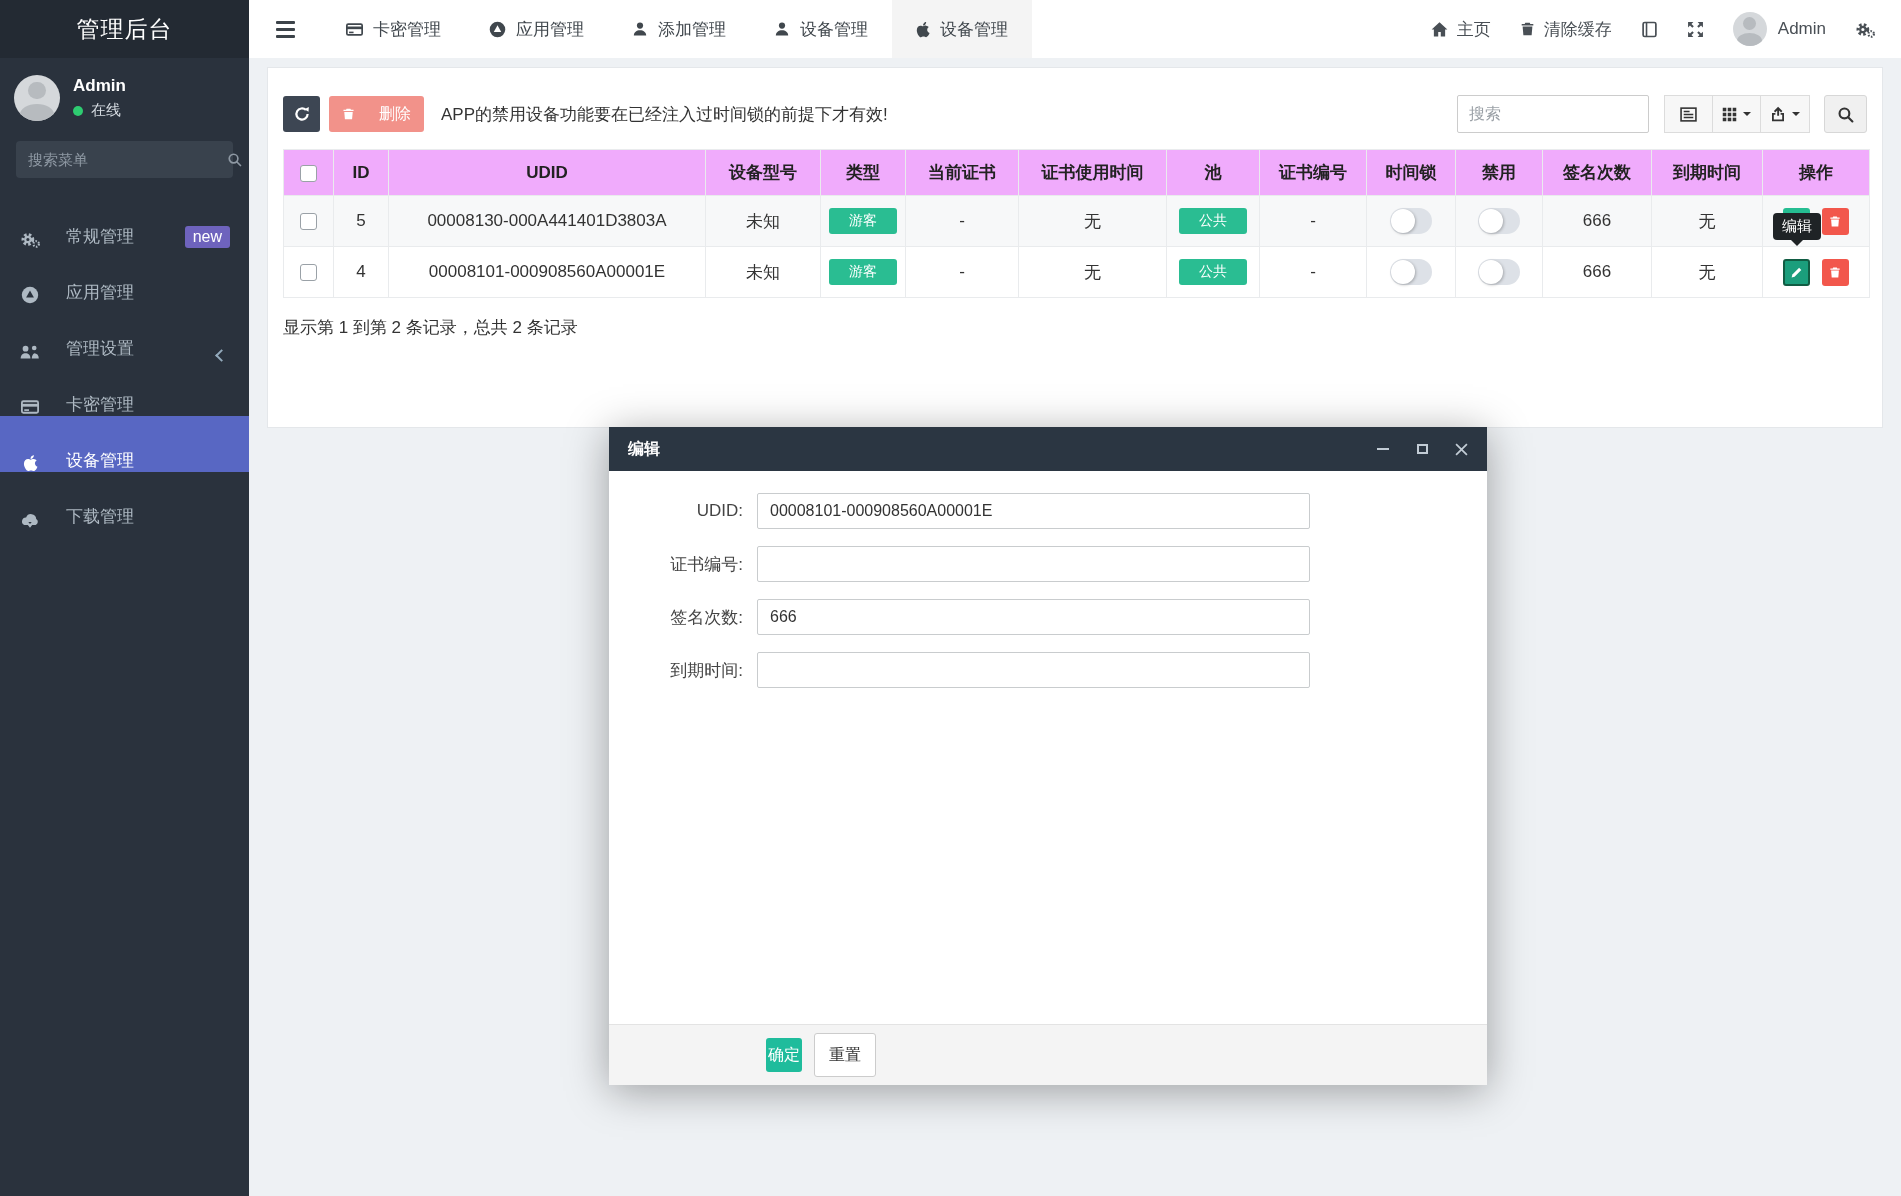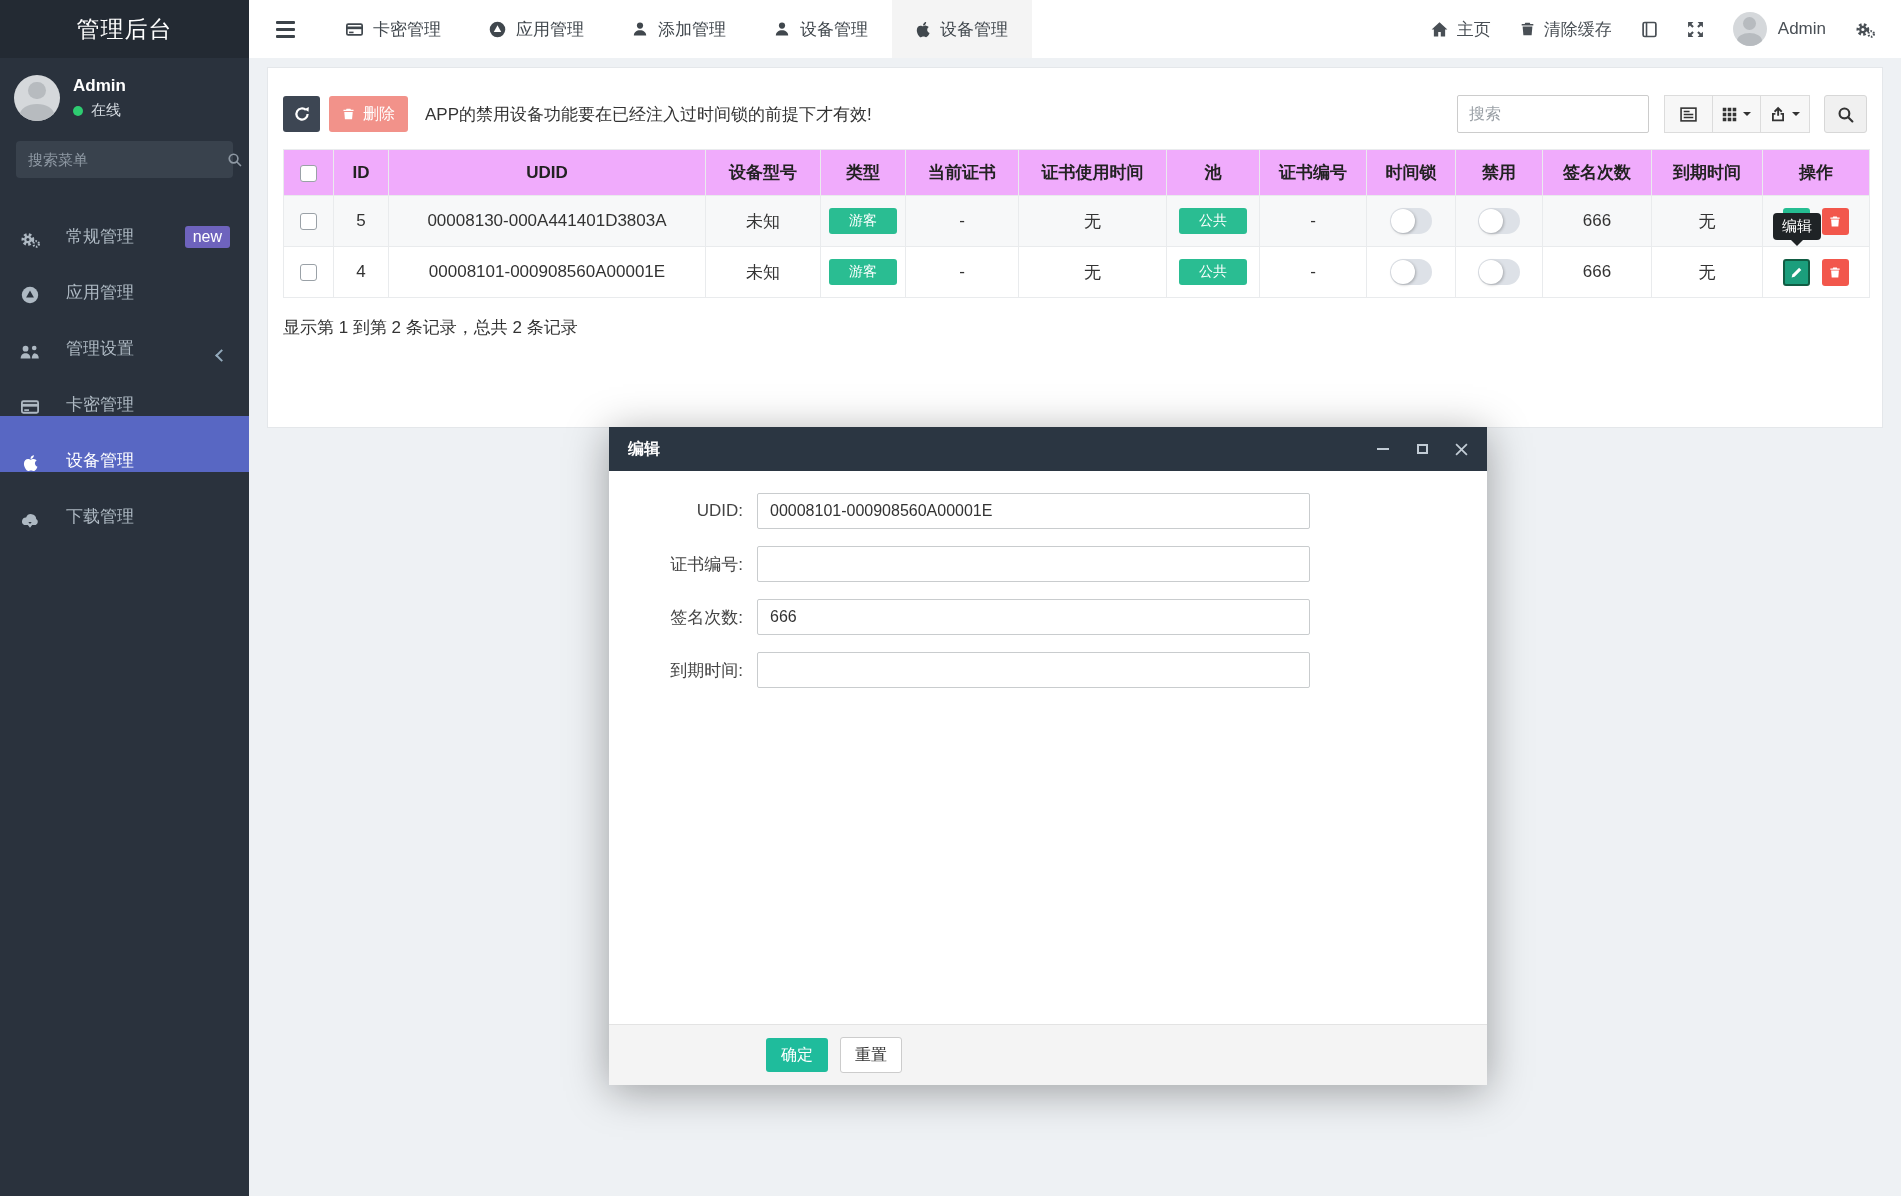--- a/index.html
+++ b/index.html
@@ -49,21 +49,21 @@
   .nav-avatar { width:34px; height:34px; }
   .nav-user { display:flex; align-items:center; gap:11px; cursor:pointer; }
 
   
   .main { position:absolute; left:249px; top:58px; right:0; bottom:0; background:#eef1f4; }
   .card { margin:9px 18px; background:#fff; border:1px solid #e4e7ea; padding:27px 15px 88px; }
   .toolbar { display:flex; align-items:center; }
   .btn { display:inline-flex; align-items:center; justify-content:center; border-radius:3px; border:none;
     cursor:pointer; font-family:inherit; }
   .btn-refresh { width:37px; height:36px; background:#3d4653; color:#fff; }
-  .btn-del { height:36px; padding:0 13px; background:#f2928a; color:#fff; gap:8px; margin-left:9px; font-size:16px; }
+  .btn-del { height:36px; padding:0 13px; background:#f2928a; color:#fff; gap:24px; margin-left:9px; font-size:16px; }
   .notice { margin-left:17px; font-size:17px; color:#333; }
   .toolbar-right { margin-left:auto; display:flex; align-items:center; }
   .search-input { width:192px; height:38px; border:1px solid #ccc; border-radius:2px; padding:0 11px;
     font-size:16px; color:#333; font-family:inherit; outline:none; }
   .search-input::placeholder { color:#9aa0a6; }
   .btn-group { display:flex; margin-left:15px; }
   .tool-btn { height:38px; min-width:49px; background:#f7f7f7; border:1px solid #dcdcdc; color:#333;
     display:inline-flex; align-items:center; justify-content:center; gap:6px; cursor:pointer; padding:0 9px; }
   .tool-btn + .tool-btn { margin-left:-1px; }
   .btn-find { margin-left:14px; width:43px; height:38px; background:#f0f0f0; border:1px solid #d7d7d7;
@@ -106,22 +106,22 @@
   .win-btn { cursor:pointer; display:flex; align-items:center; justify-content:center; width:14px; height:14px; }
   .win-min i { display:block; width:12px; height:2px; background:currentColor; }
   .win-max i { display:block; width:11px; height:10px; border:2px solid currentColor; }
   .modal-body { padding-top:22px; height:553px; }
   .form-row { display:flex; align-items:center; margin-bottom:17px; }
   .form-label { width:148px; text-align:right; padding-right:14px; font-size:17px; color:#444; flex:none; }
   .form-input { width:553px; height:36px; border:1px solid #c9ccce; border-radius:2px; font-size:16px;
     padding:0 12px; color:#333; font-family:inherit; outline:none; }
   .modal-footer { height:61px; background:#f4f4f4; border-top:1px solid #e3e3e3; display:flex;
     align-items:center; padding-left:157px; gap:12px; }
-  .btn-ok { background:#1fbc9c; color:#fff; height:34px; padding:0 15px; font-size:16px; border-radius:3px; }
-  .btn-reset { background:#fff; border:1px solid #ccc; color:#333; height:36px; padding:4px 14px; font-size:16px; border-radius:3px;text-align:right; }
+  .btn-ok { background:#1fbc9c; color:#fff; height:34px; padding:0 2px; font-size:16px; border-radius:3px; }
+  .btn-reset { background:#fff; border:1px solid #ccc; color:#333; height:44px; padding:4px 14px; font-size:16px; border-radius:3px;text-align:right; }
 </style>
 </head>
 <body>
 
 <aside class="sidebar">
   <div class="sidebar-header">管理后台</div>
 
   <div class="user-panel">
     <div class="avatar"></div>
     <div>

